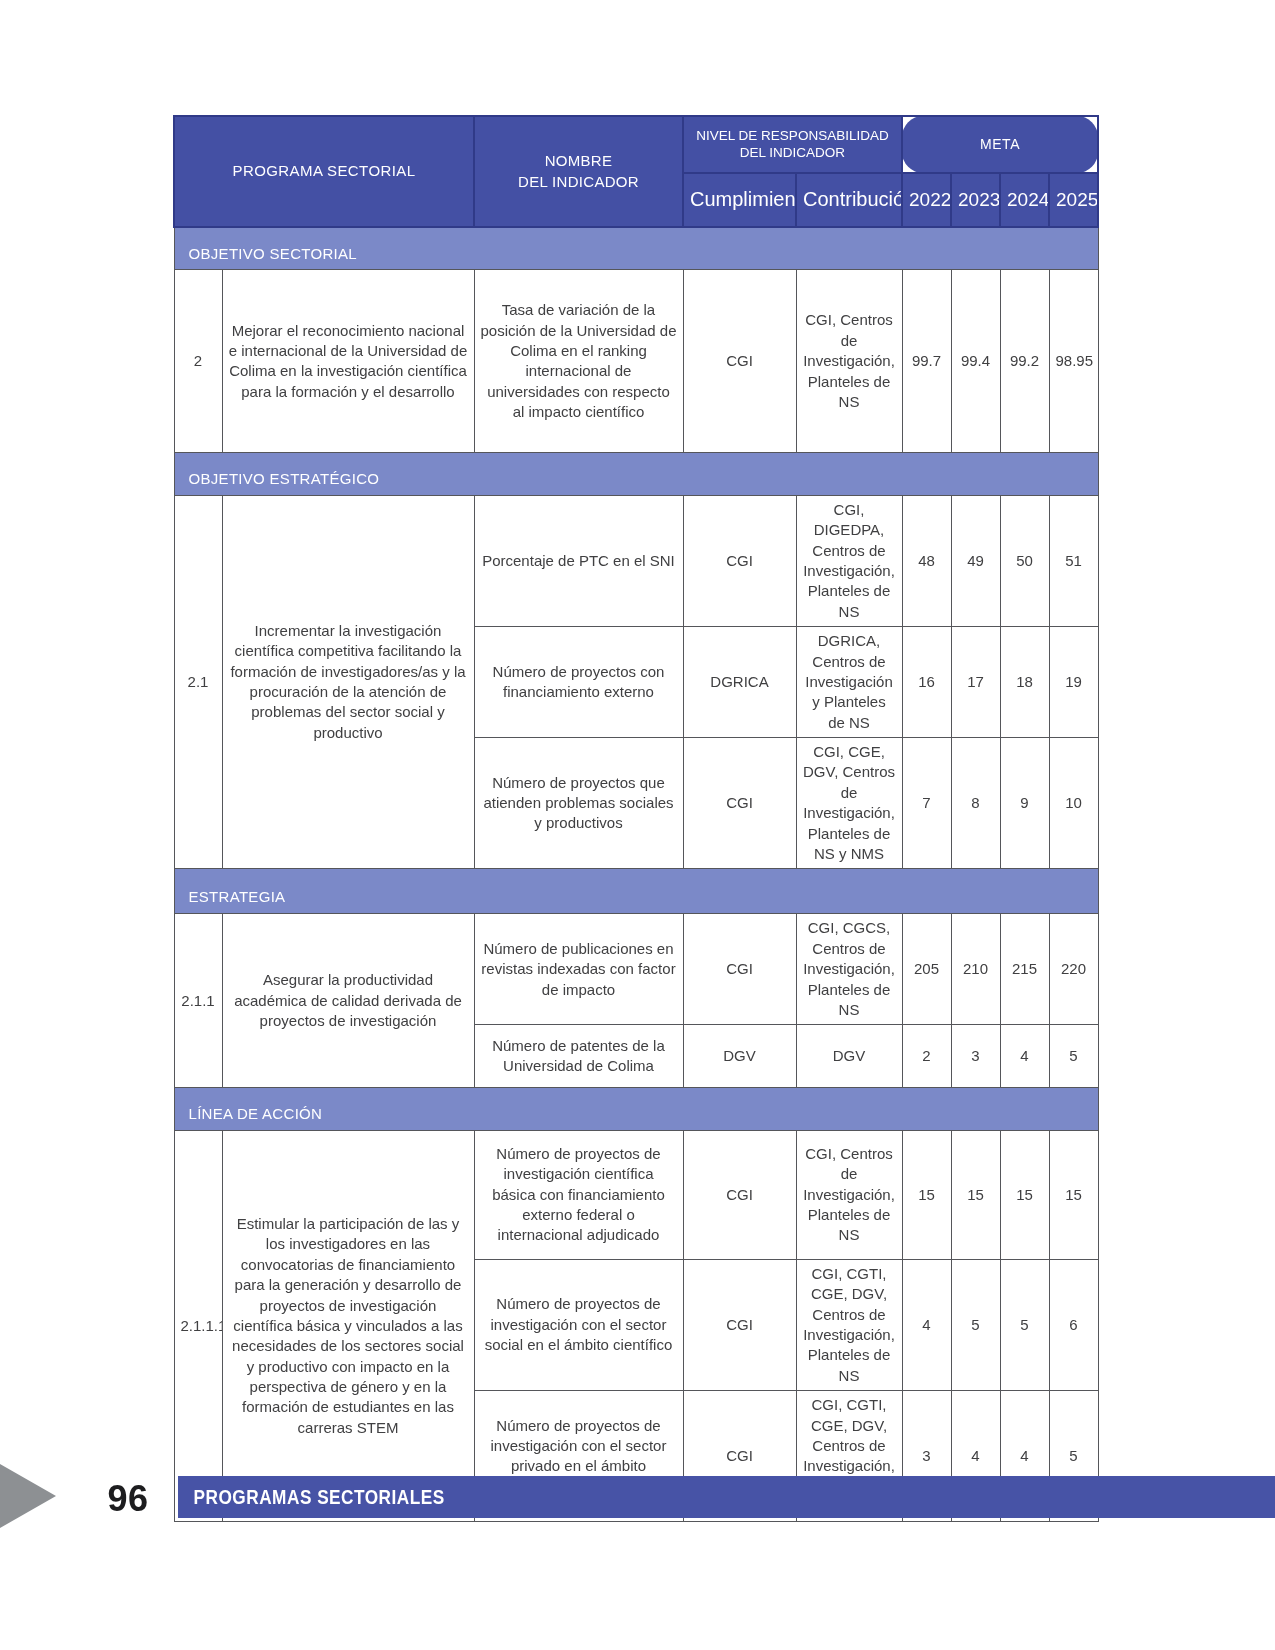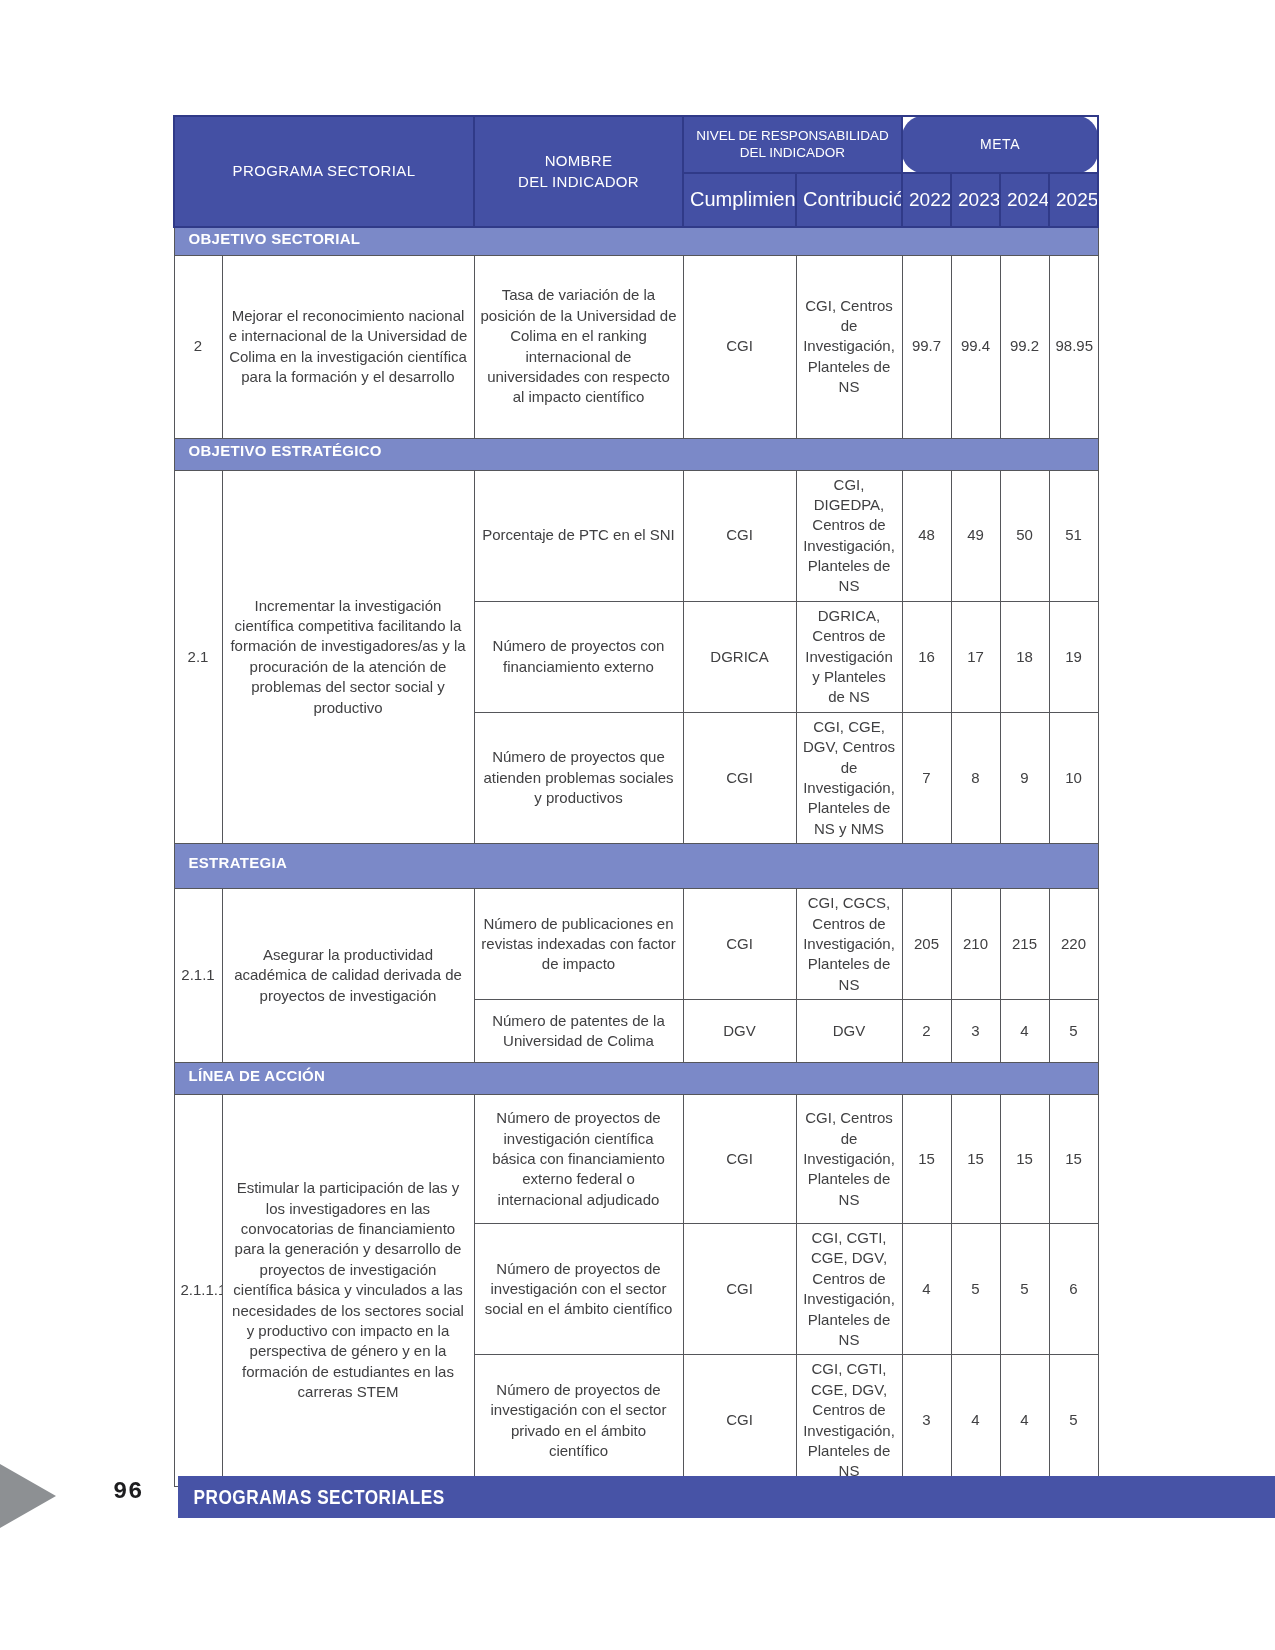--- a/index.html
+++ b/index.html
@@ -28,41 +28,40 @@
   }
   th.h-programa{font-size:15px;letter-spacing:.4px;}
   th.h-nombre{font-size:15px;letter-spacing:.3px;}
   th.h-nivel{font-size:13.5px;line-height:1.25;}
   th.h-meta{font-size:14px;letter-spacing:.6px;border-radius:21px;}
   th.h-sub{font-size:20px;}
   th.h-year{font-size:19px;}
   
   tr.band td{
     background:#7b89c8;color:#ffffff;text-align:left;
-    padding:0 6px 5px 14px;font-size:15px;letter-spacing:.3px;
-    border-left:1px solid #55565a;border-right:1px solid #55565a;font-weight:bold;
+    padding:16px 6px 5px 14px;font-size:15px;letter-spacing:.3px;
+    border-left:1px solid #55565a;border-right:1px solid #55565a;
   }
   
   td.idcell{font-size:15px;}
   td.programa{text-align:left;padding:10px 12px 10px 14px;}
   td.indicador{padding:8px 10px;}
   td.contrib{padding:6px 2px;}
   td.meta{font-size:15px;}
 
   
   .tri{
     position:absolute;left:0;top:1464px;width:56px;height:64px;
     background:#8d9093;
     clip-path:polygon(0 0,100% 50%,0 100%);
   }
   .pagenum{
     position:absolute;left:98px;top:1478px;width:60px;
-    font-size:24px;font-weight:bold;color:#1d1d1f;text-align:center;
+    font-size:36px;font-weight:bold;color:#1d1d1f;text-align:center;
     letter-spacing:.5px;
-    font-family:Liberation Mono, monospace;
   }
   .footbar{
     position:absolute;left:178px;top:1476px;width:1097px;height:42px;
     background:#4753a6;display:flex;align-items:center;
   }
   .footbar .lbl{
     display:inline-block;transform:scaleX(.82);transform-origin:left center;
     color:#ffffff;font-weight:bold;font-size:21px;letter-spacing:.6px;
     padding-left:19px;white-space:nowrap;
   }

